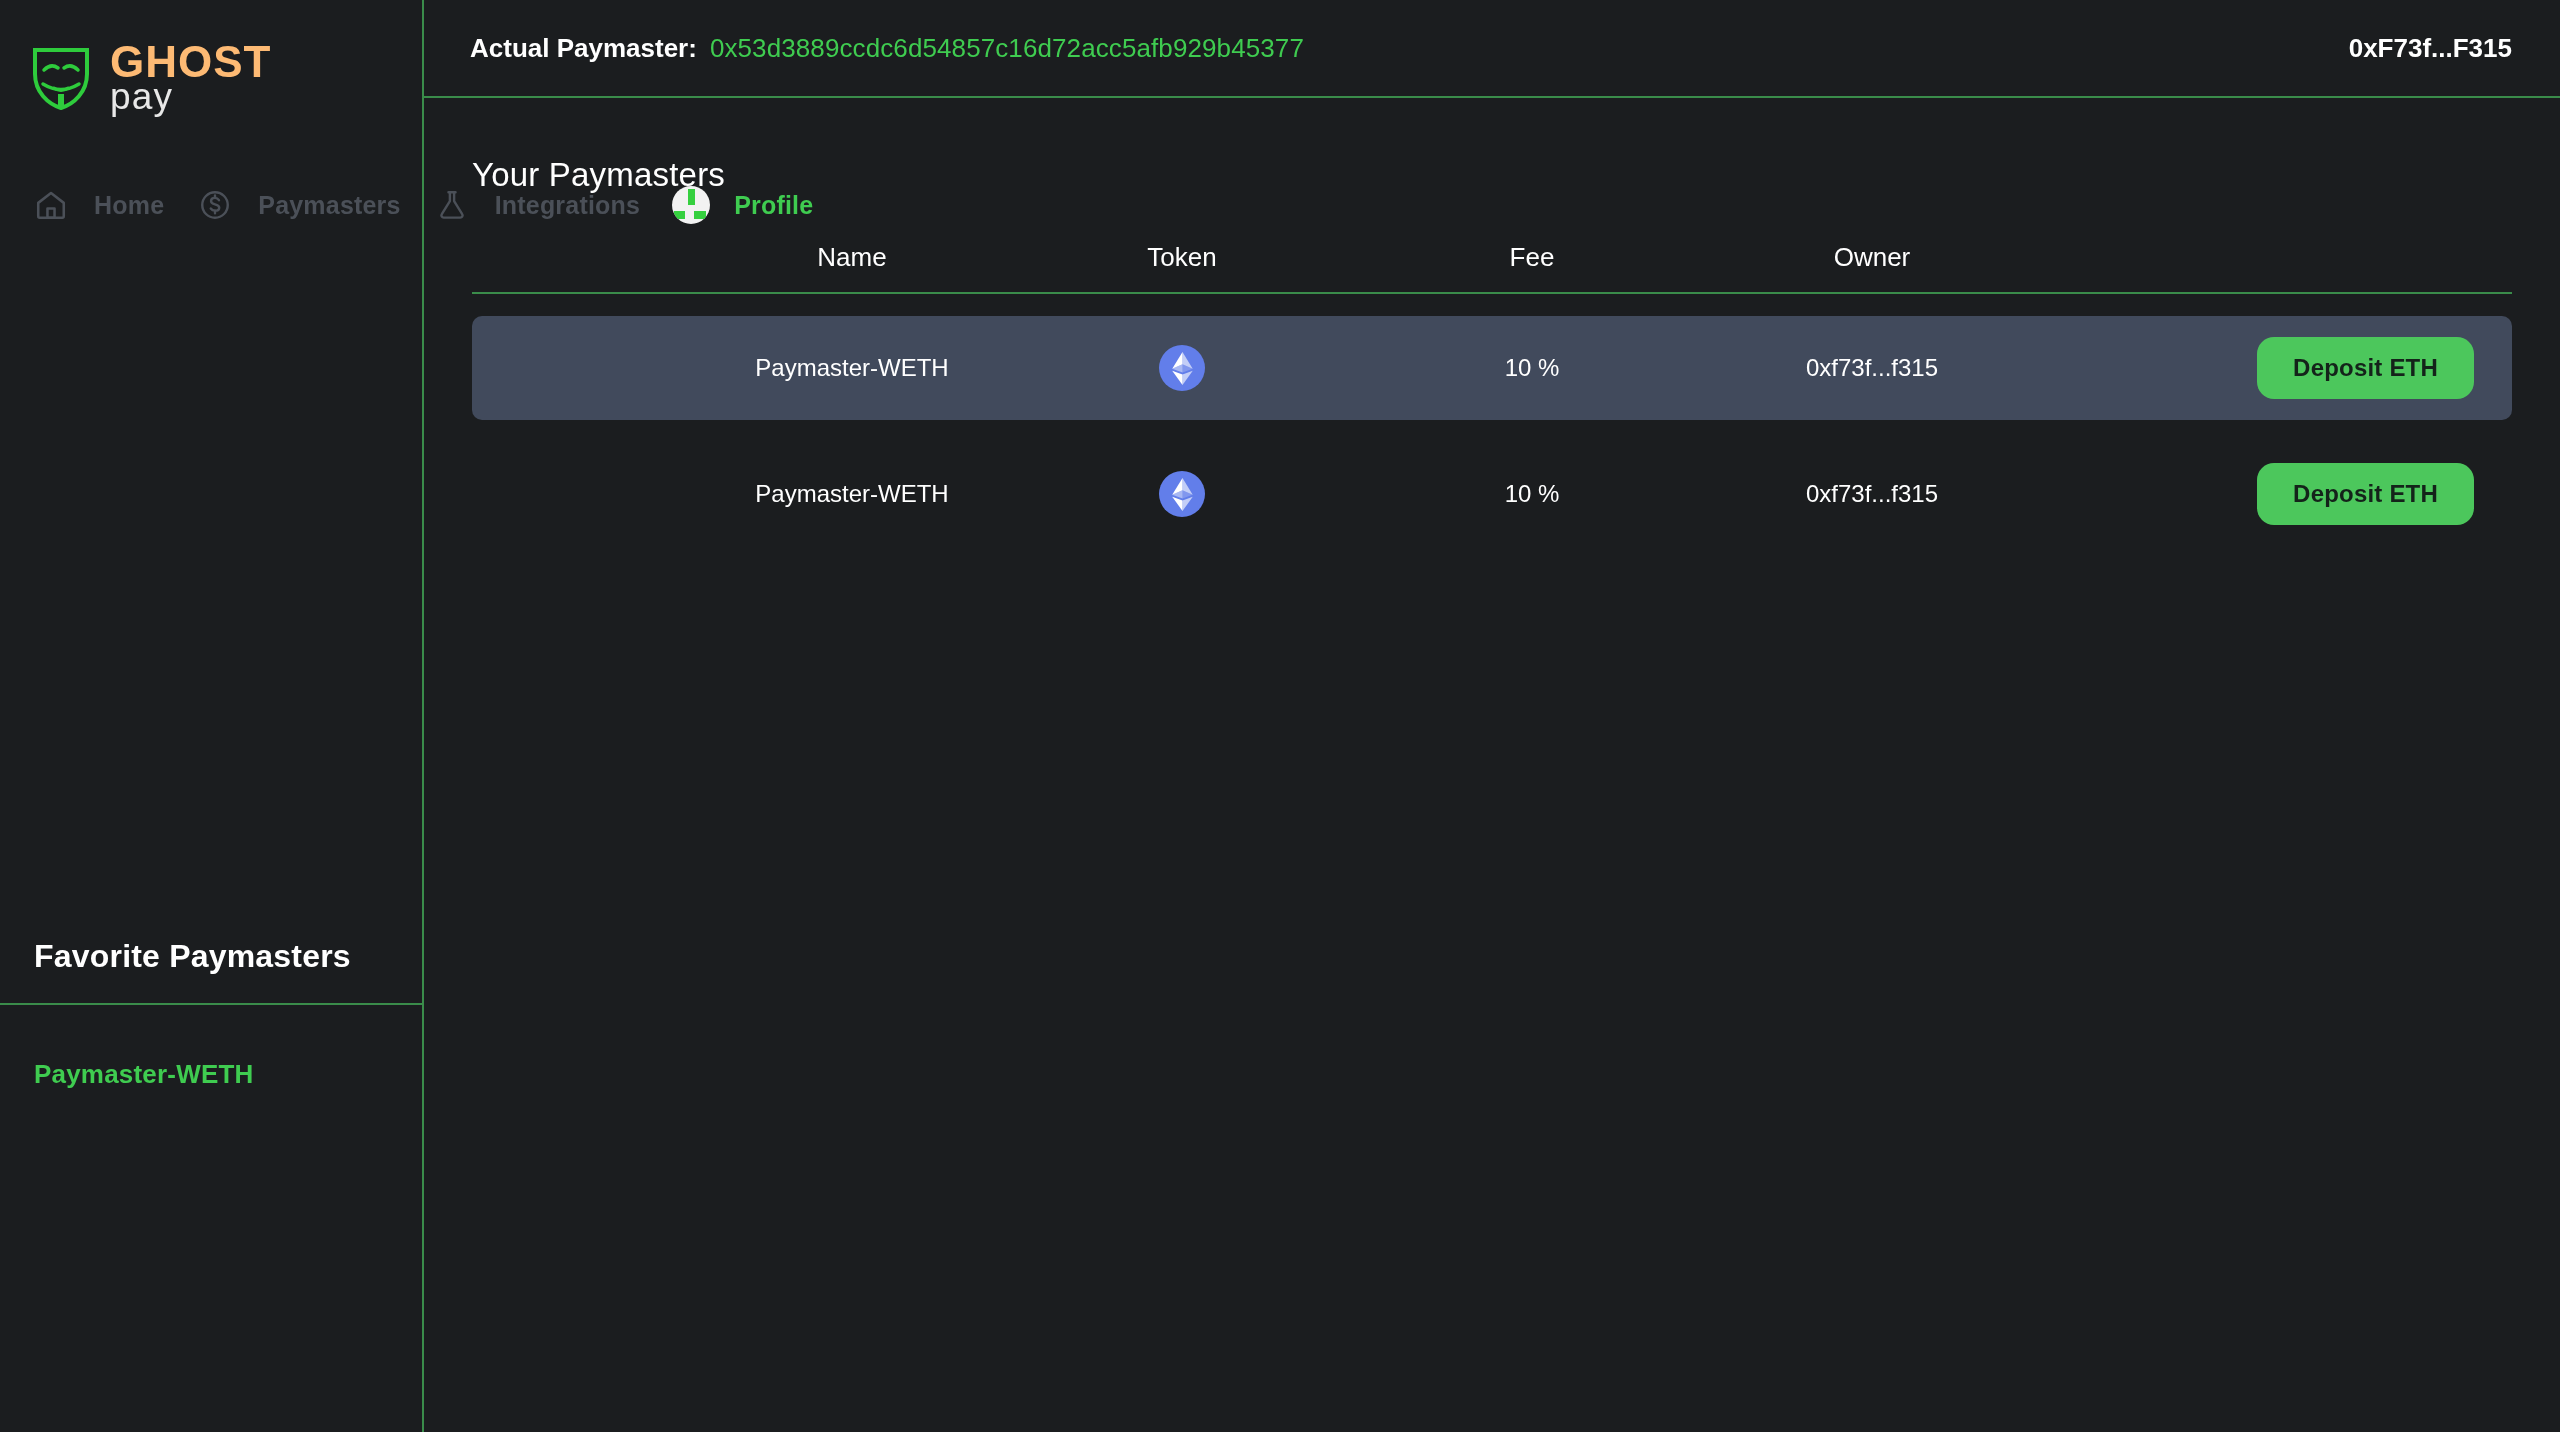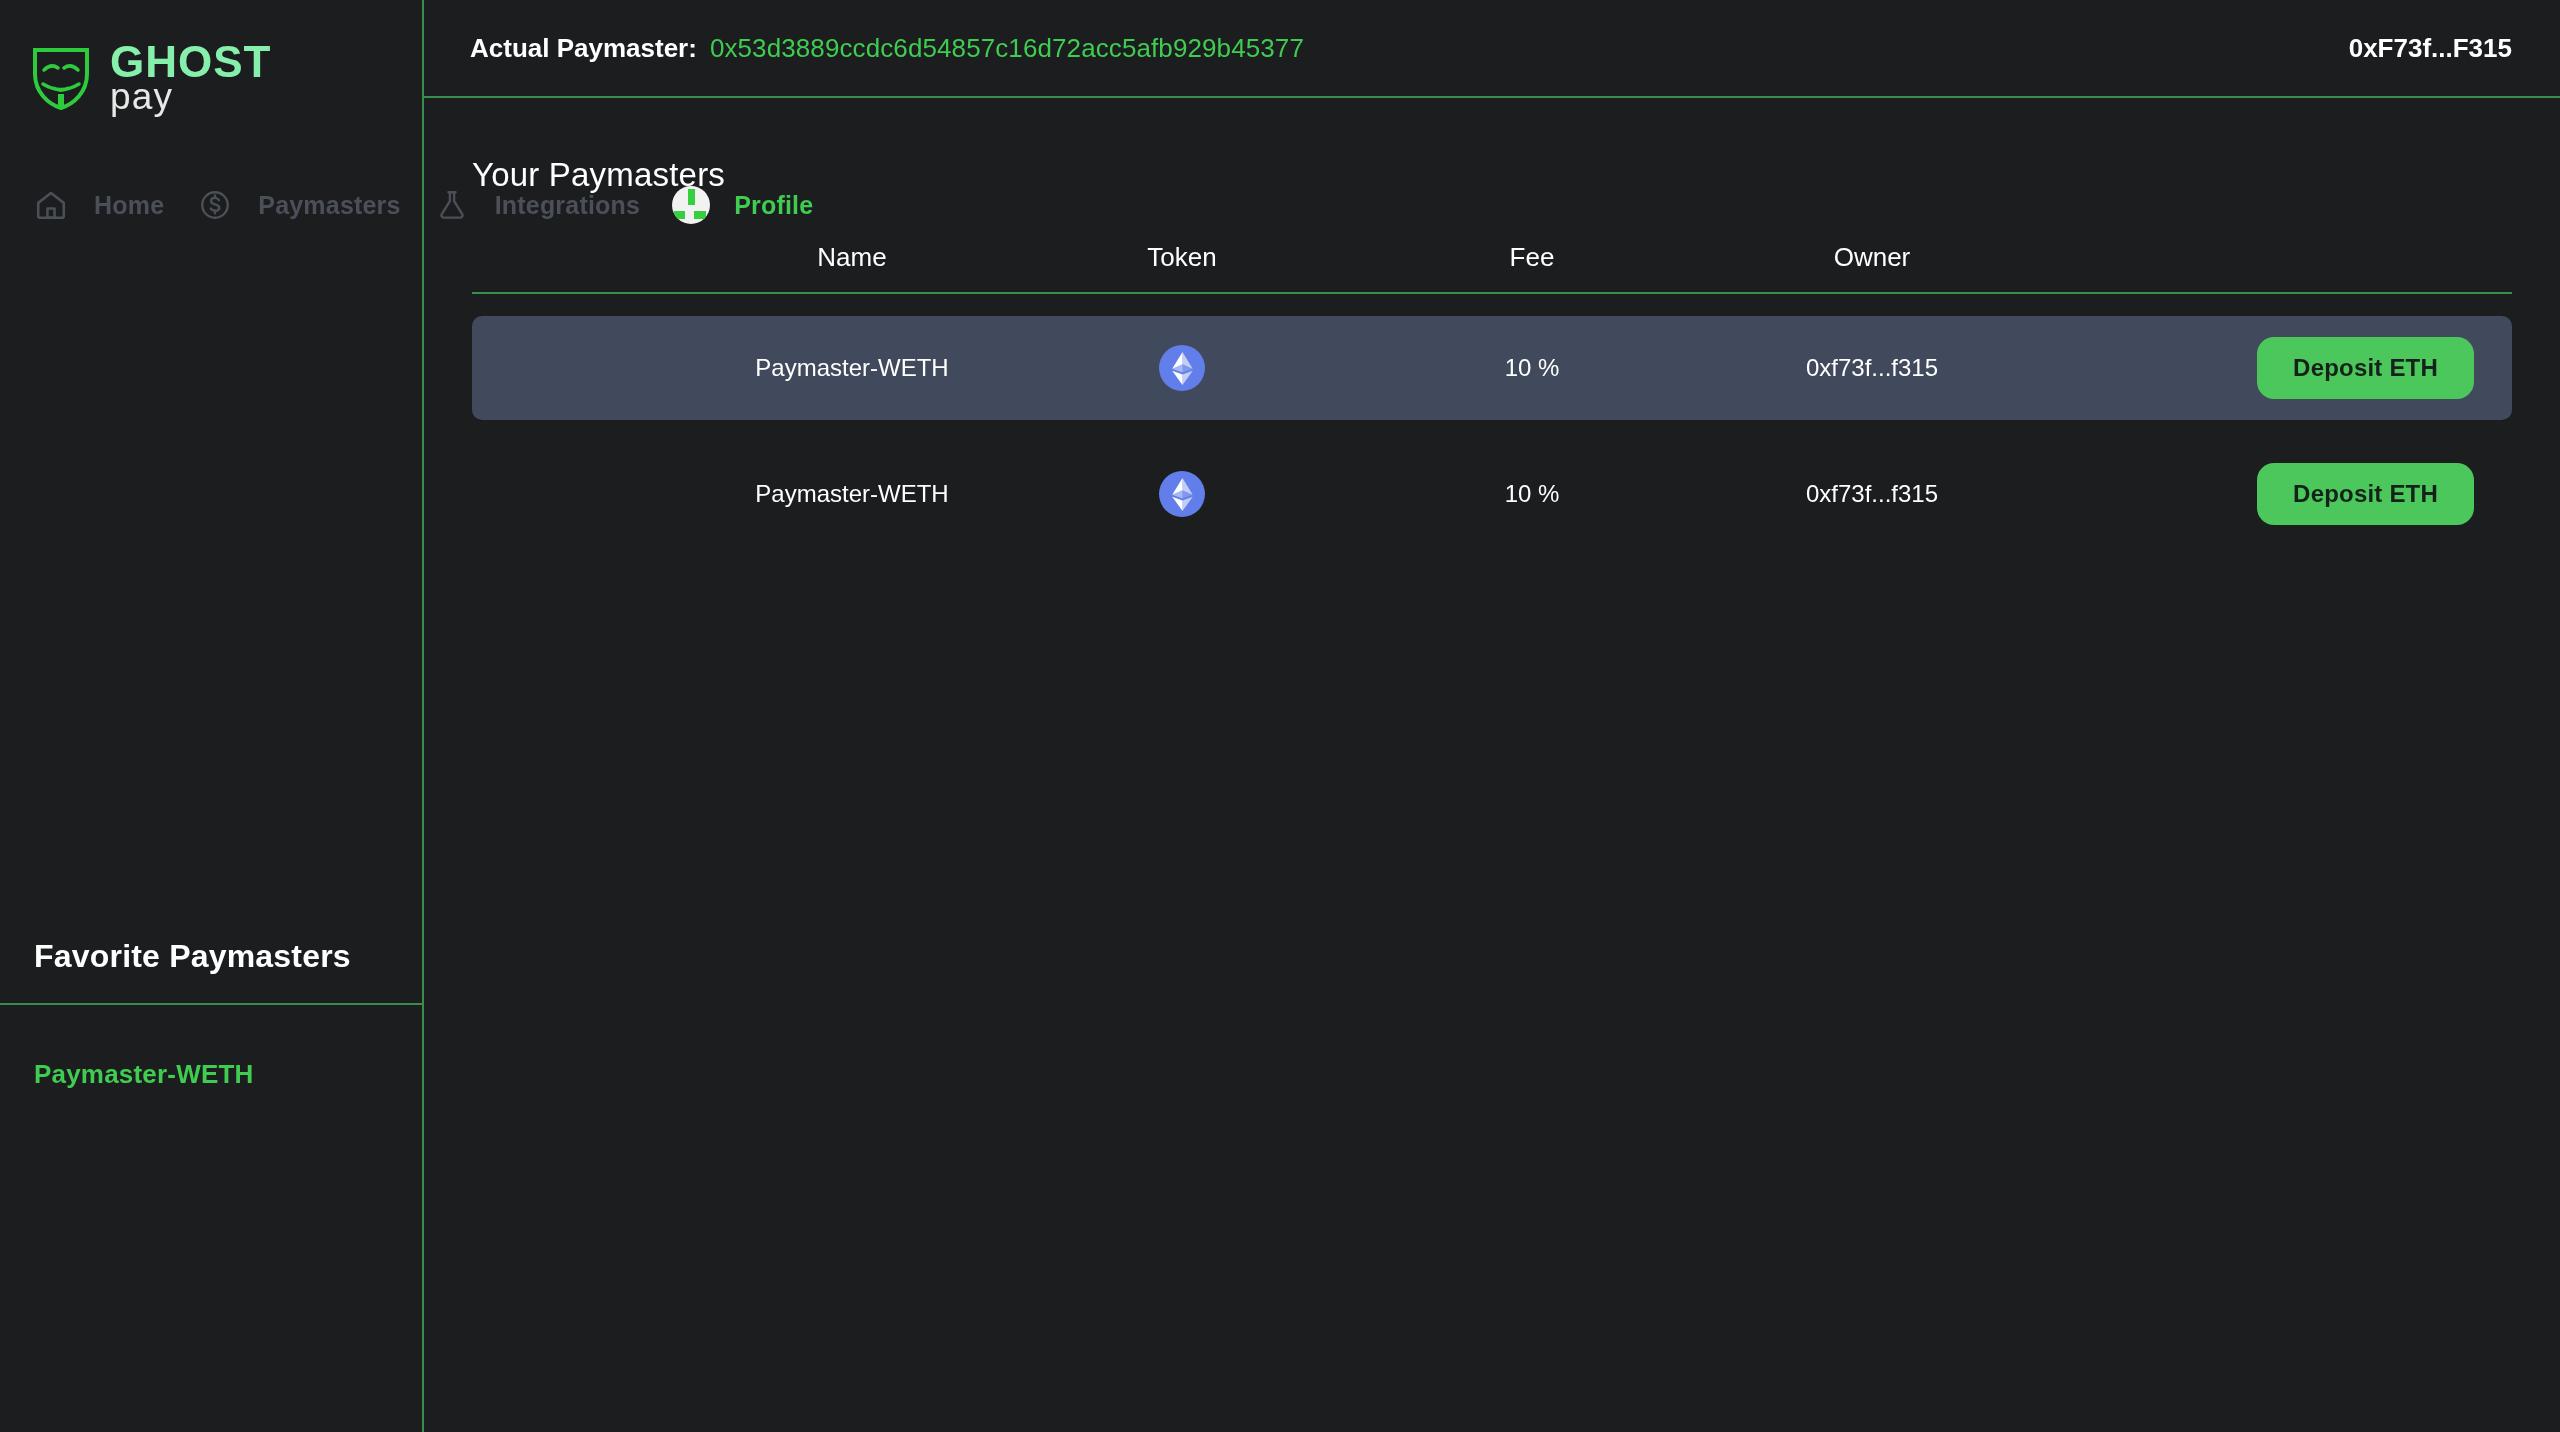--- a/index.html
+++ b/index.html
@@ -33,21 +33,21 @@
     align-items: center;
     gap: 18px;
     padding: 36px 0 0 30px;
     height: 118px;
   }
   .brand-mark { width: 62px; height: 66px; flex: 0 0 62px; }
   .brand-words { display: flex; flex-direction: column; line-height: 1; }
   .brand-ghost {
     font-size: 44px;
     font-weight: 700;
-    color: #86efac;
+    color: #fdba74;
     letter-spacing: 1.0px;
   }
   .brand-pay {
     font-size: 37px;
     font-weight: 300;
     color: #e8e8e8;
     letter-spacing: 1.2px;
     margin-top: -6px;
   }
 

